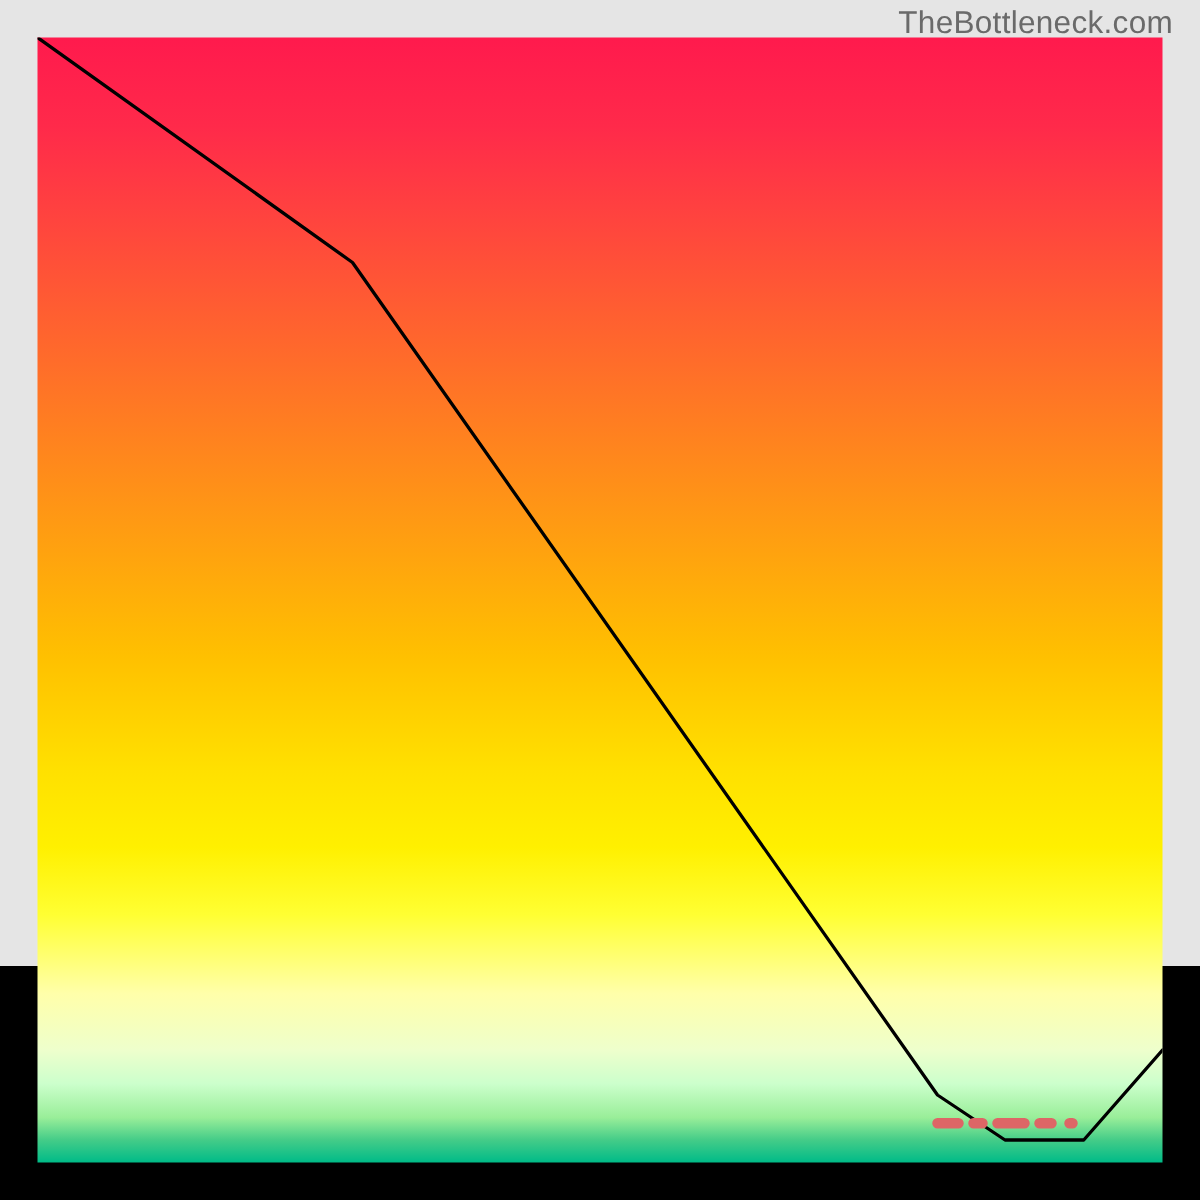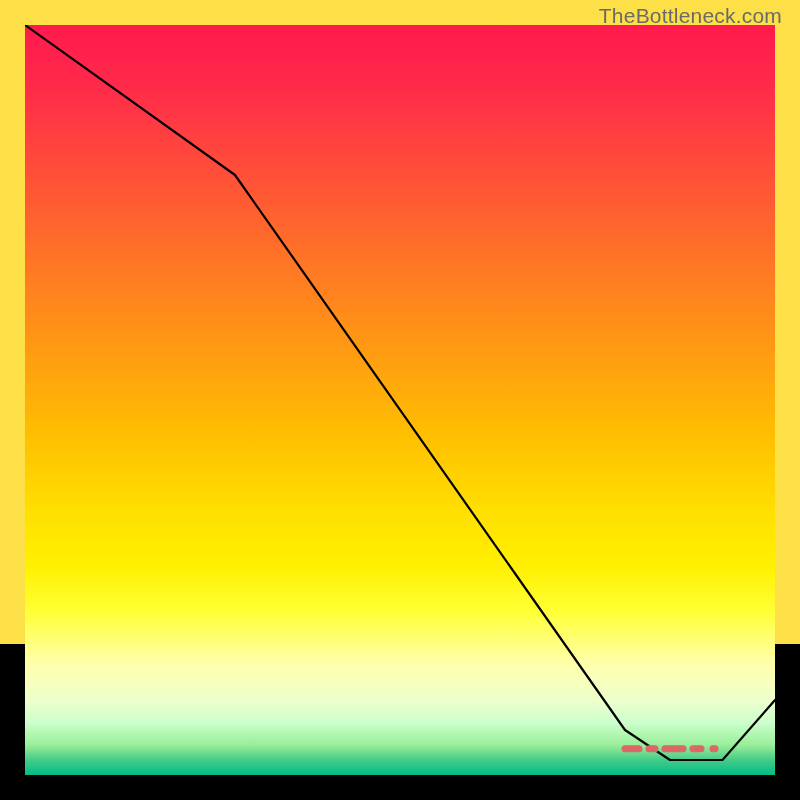--- a/index.html
+++ b/index.html
@@ -2,21 +2,21 @@
 <html><head>
 <meta charset="utf-8">
 <style>
   * { margin: 0; padding: 0; box-sizing: border-box; }
   html, body { width: 800px; height: 800px; overflow: hidden; }
   body { background: #000; font-family: Arial, sans-serif; }
   .frame {
     position: relative;
     width: 800px;
     height: 644px;
-    background: #fde047;
+    background: #e5e5e5;
   }
   .plot {
     position: absolute;
     left: 25px;
     top: 25px;
     width: 750px;
     height: 750px;
     background: linear-gradient(to bottom,
       #ff1a4d 0%,
       #ff2a4a 8%,

